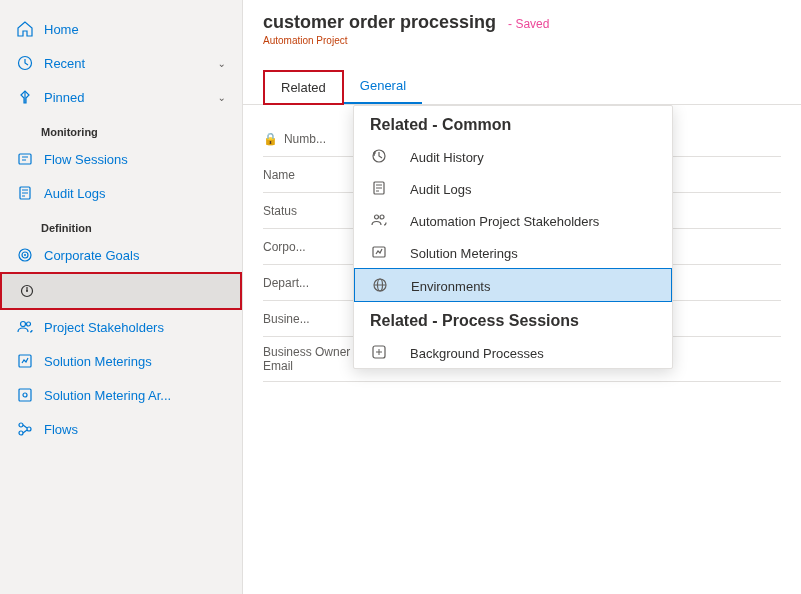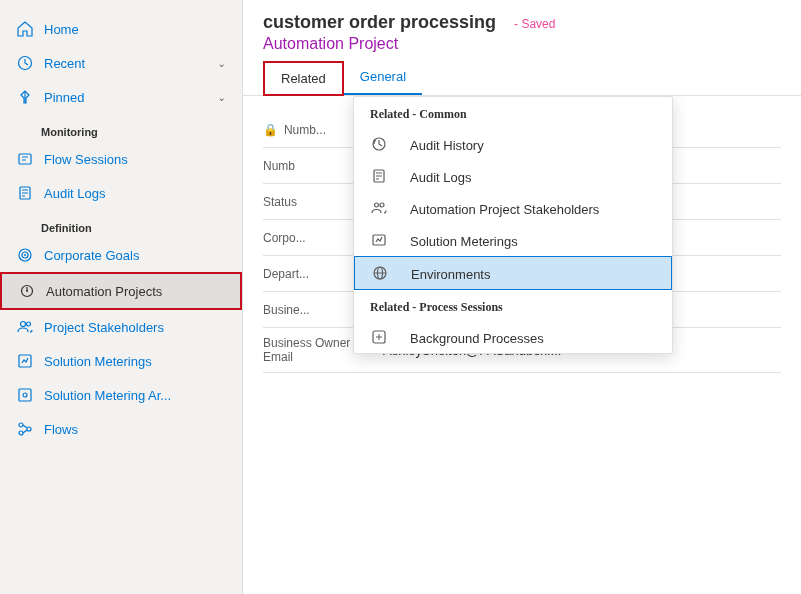--- a/index.html
+++ b/index.html
@@ -61,36 +61,36 @@
       overflow: hidden;
       background: #fff;
     }
     .header {
       padding: 12px 20px 0 20px;
       border-bottom: 1px solid #e1dfdd;
     }
     .header-title-row {
       display: flex;
       align-items: baseline;
-      gap: 18px;
+      gap: 12px;
       margin-bottom: 2px;
     }
     .header-title {
       font-size: 18px;
       font-weight: 600;
       color: #323130;
     }
     .header-saved {
       font-size: 12px;
       color: #ec4899;
     }
     .header-subtitle {
-      font-size: 16px;
-      color: #a21caf;
-      margin-bottom: 8px;
+      font-size: 10px;
+      color: #c2410c;
+      margin-bottom: 24px;
     }
     .tabs {
       display: flex;
       gap: 0;
     }
     .tab {
       padding: 8px 16px;
       cursor: pointer;
       font-size: 13px;
       color: #323130;
@@ -149,24 +149,23 @@
       left: 110px;
       width: 320px;
       background: #fff;
       border: 1px solid #e1dfdd;
       box-shadow: 0 4px 16px rgba(0,0,0,0.15);
       z-index: 100;
       border-radius: 2px;
     }
     .dropdown-section-title {
       padding: 10px 16px 6px 16px;
-      font-size: 12px;
+      font-size: 16px;
       font-weight: 700;
       color: #323130;
-      font-family: Liberation Serif, serif;
     }
     .dropdown-item {
       display: flex;
       align-items: flex-end;
       padding: 7px 16px;
       cursor: pointer;
       color: #323130;
       font-size: 13px;
       gap: 22px;
     }
@@ -259,21 +258,20 @@
     <span class="label">Corporate Goals</span>
   </div>
   <div class="sidebar-item selected-box">
     <span class="icon">
       <svg viewBox="0 0 16 16">
           <circle cx="8" cy="8" r="5.5" stroke="#323130" stroke-width="1.2" fill="none"></circle>
           <line x1="8" y1="4" x2="8" y2="8" stroke="#323130" stroke-width="1.2"></line>
           <circle cx="8" cy="8" r="1" fill="#323130"></circle>
         </svg>
     </span>
-    <span class="label dark">Automation Projects</span>
   </div>
   <div class="sidebar-item">
     <span class="icon">
       <svg viewBox="0 0 16 16">
           <circle cx="6" cy="5" r="2.5" stroke="#0078d4" stroke-width="1.2" fill="none"></circle>
           <path d="M1 13c0-3 2-4 5-4s5 1 5 4" stroke="#0078d4" stroke-width="1.2" fill="none"></path>
           <circle cx="11.5" cy="5" r="2" stroke="#0078d4" stroke-width="1.2" fill="none"></circle>
           <path d="M13 13c1 0 2-0.5 2-2" stroke="#0078d4" stroke-width="1.2" fill="none"></path>
         </svg>
     </span>
@@ -330,21 +328,21 @@
 
   <div class="content-area">
 
     <div class="form-row">
       <span class="form-label">
         <span class="lock-icon">🔒</span>Numb...
       </span>
       <span class="form-value"></span>
     </div>
     <div class="form-row">
-      <span class="form-label">Numb</span>
+      <span class="form-label">Name</span>
       <span class="form-value">...ing</span>
     </div>
     <div class="form-row">
       <span class="form-label">Status</span>
       <span class="form-value"></span>
     </div>
     <div class="form-row">
       <span class="form-label">Corpo...</span>
       <span class="form-value link truncated">...h Aut...</span>
     </div>

